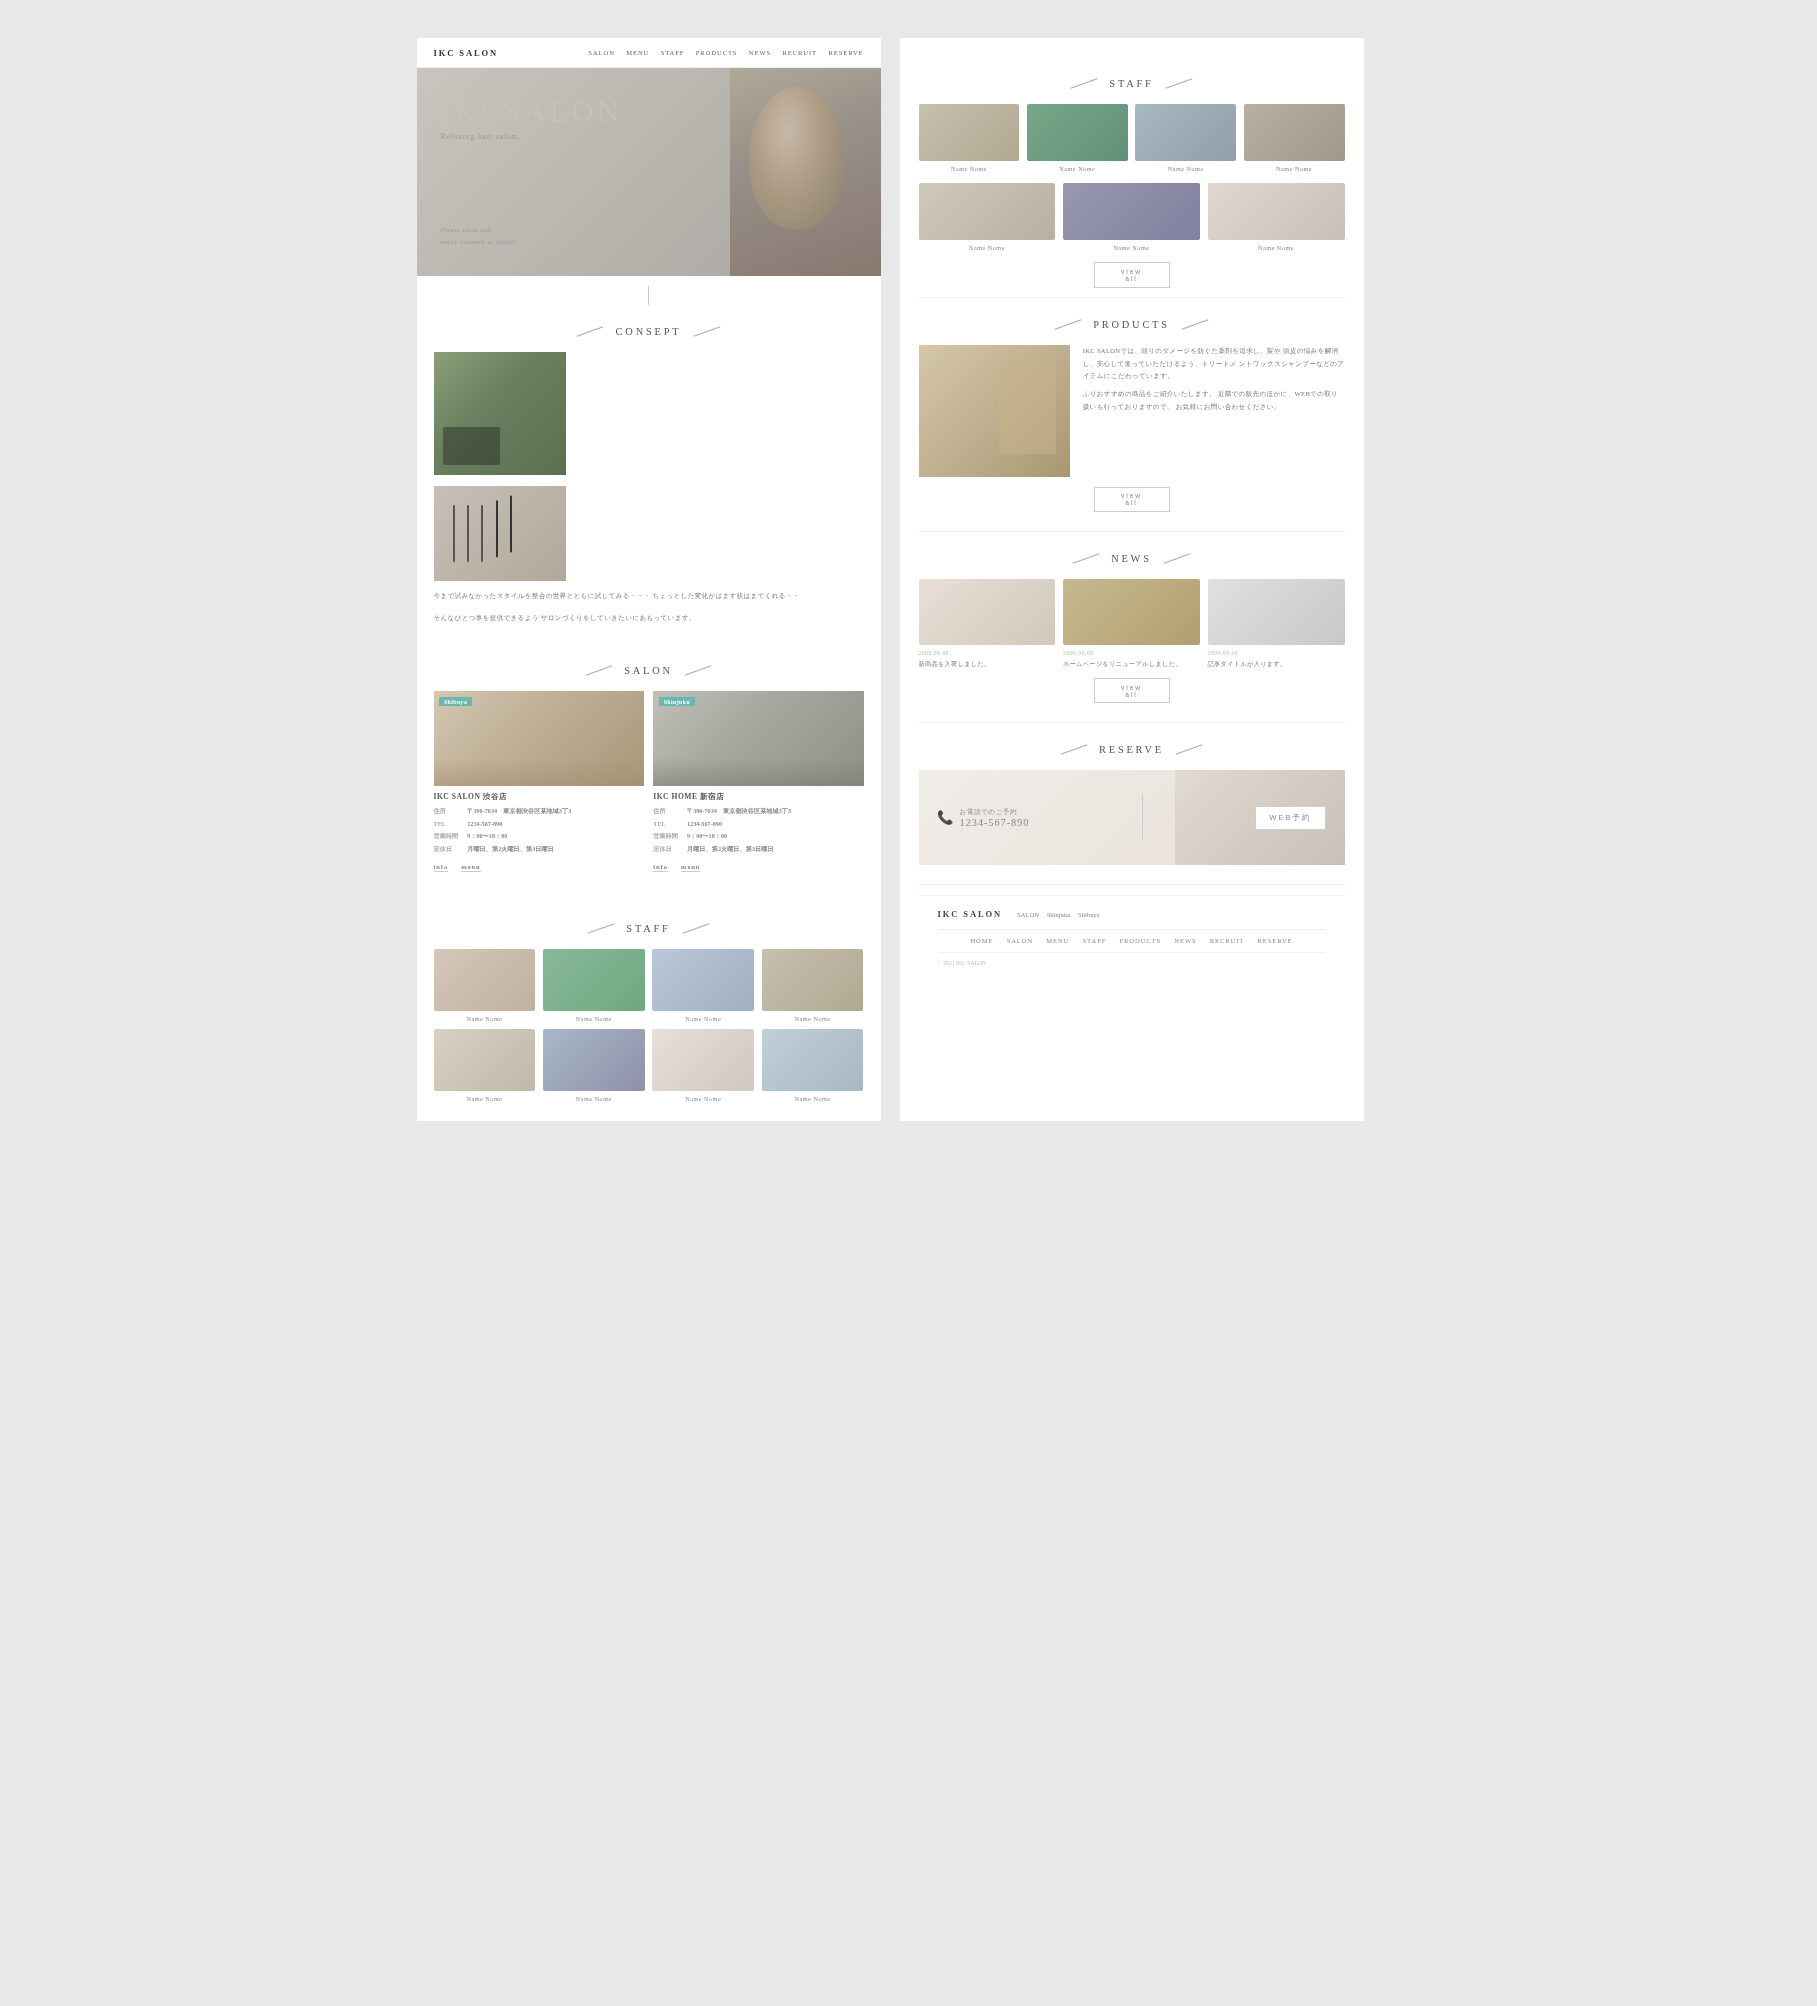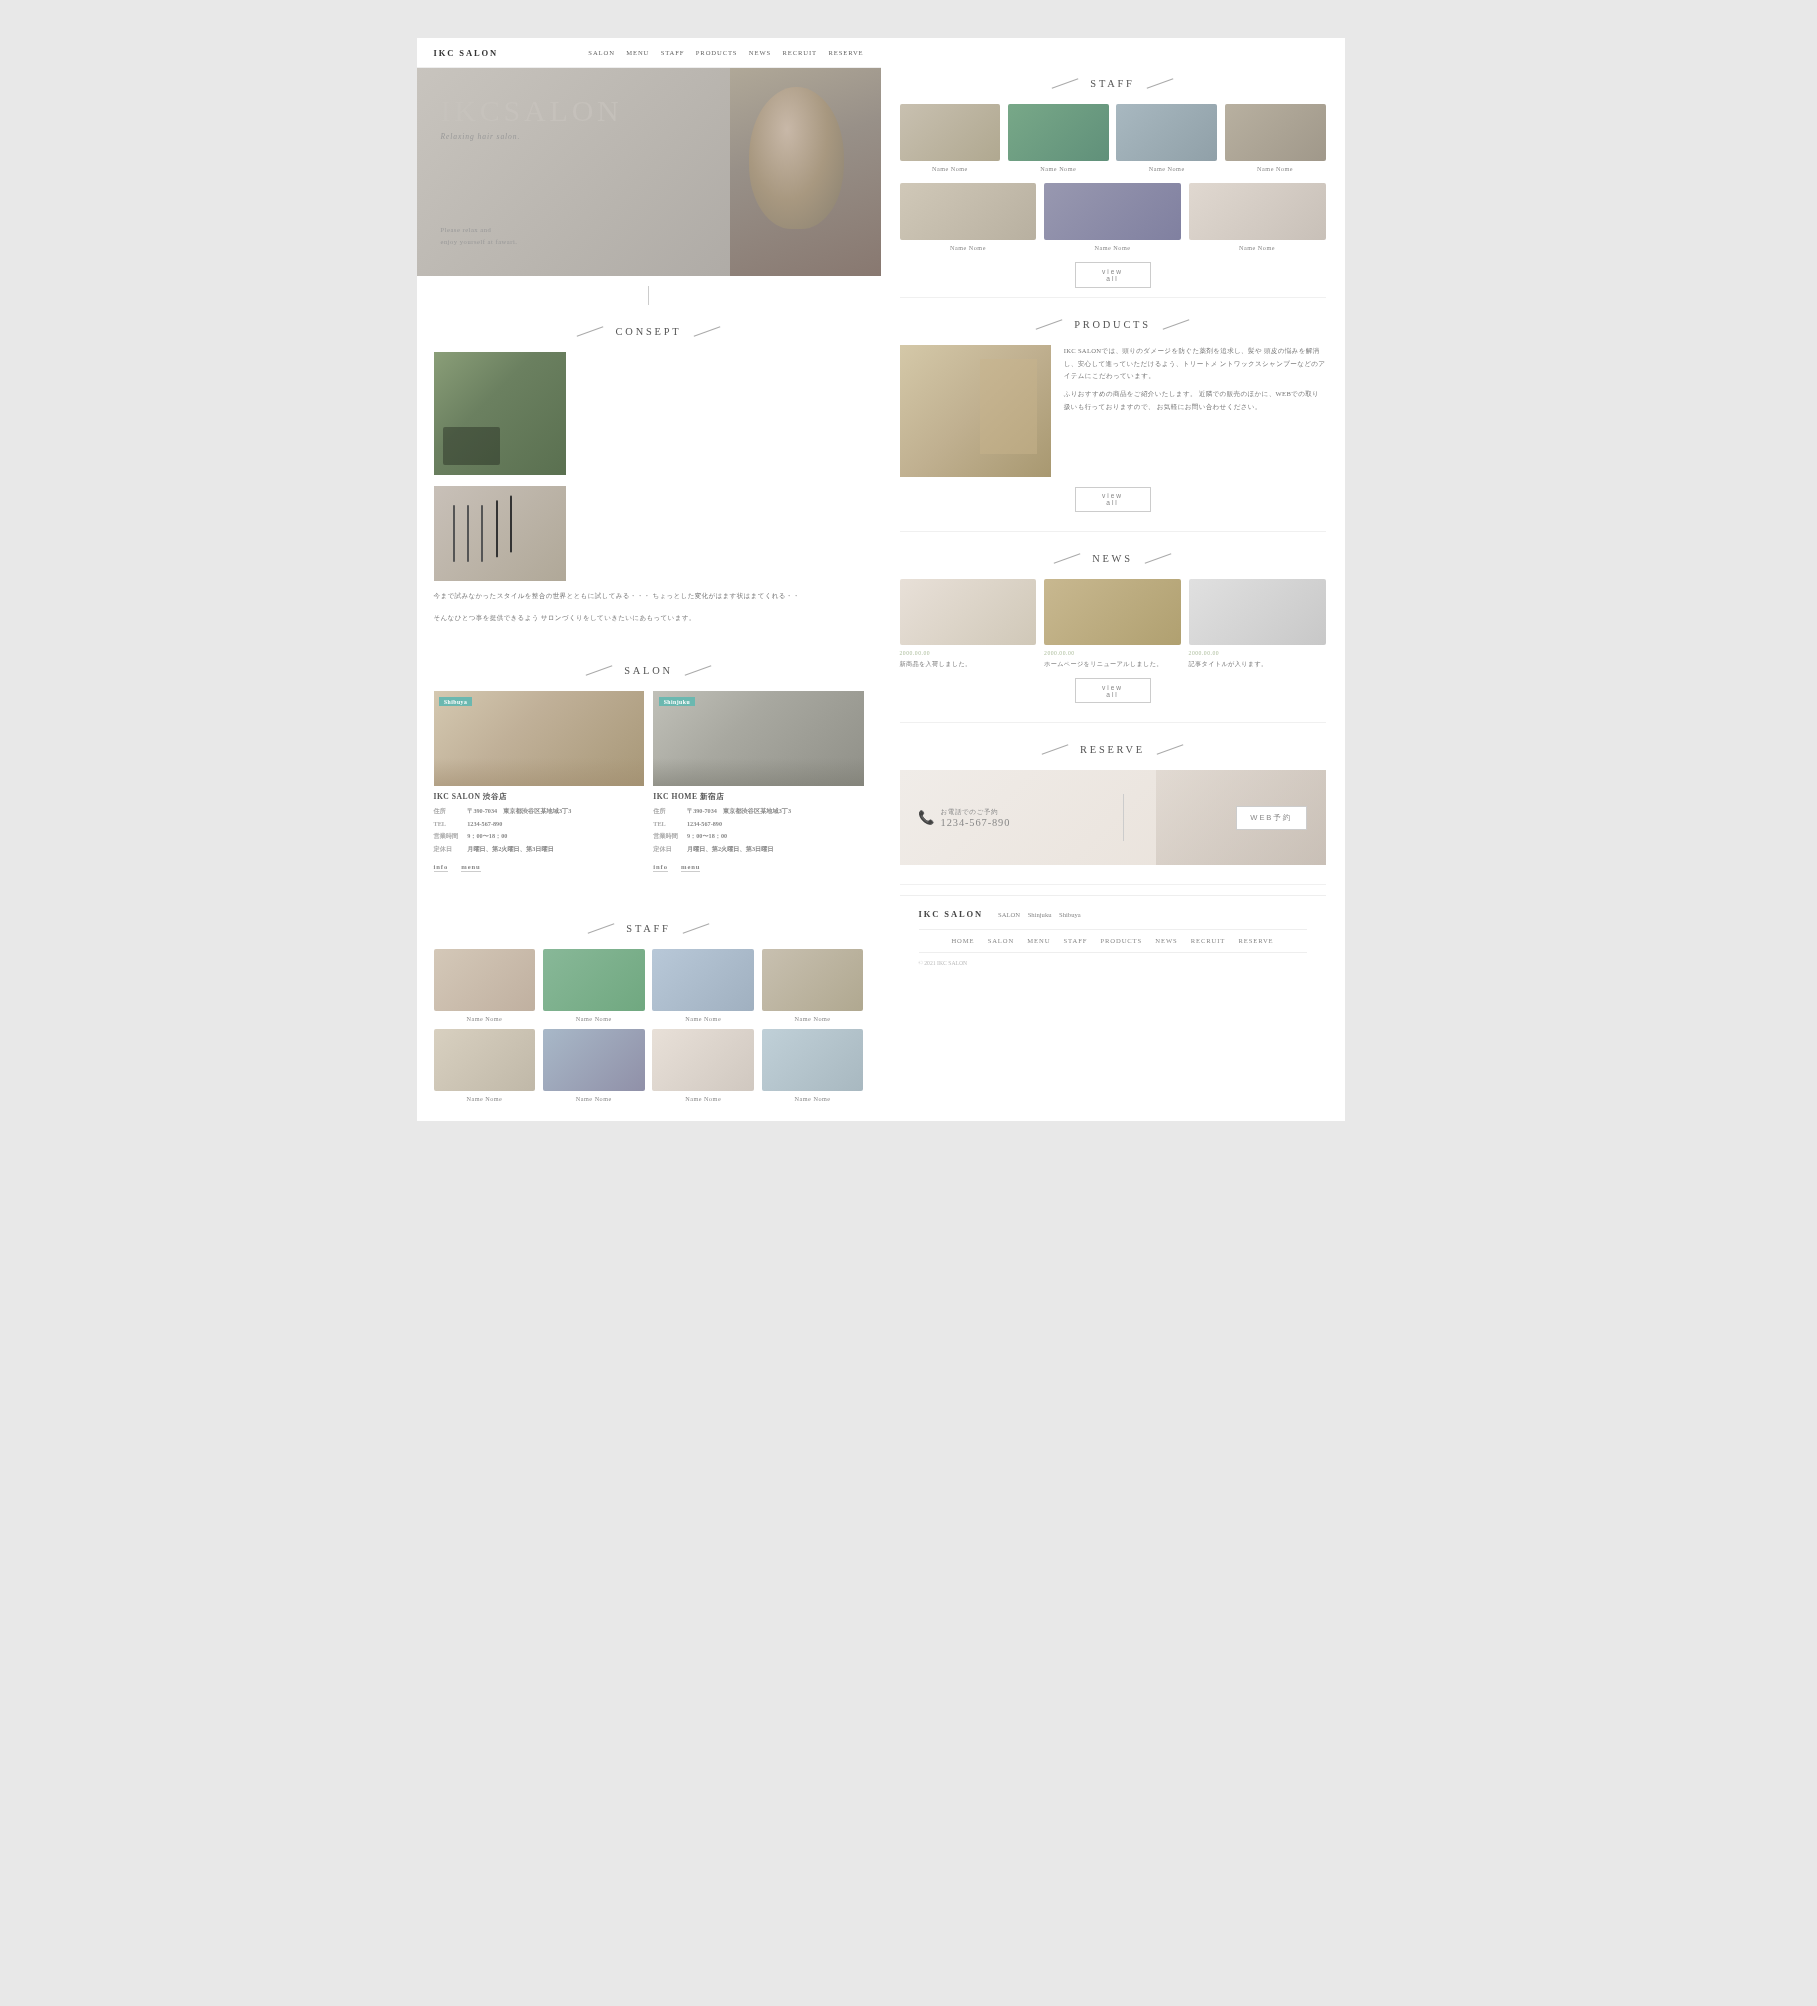--- a/index.html
+++ b/index.html
@@ -8,20 +8,21 @@
       font-family: 'Georgia', serif;
       display: flex;
       justify-content: center;
       align-items: flex-start;
       padding: 38px 19px;
       min-height: 2006px;
     }
 
     .page-wrapper {
       display: flex;
+      gap: 19px;
       max-width: 984px;
       width: 100%;
     }
 
     
     .left-panel {
       width: 464px;
       background: #fff;
       flex-shrink: 0;
     }
@@ -102,21 +103,20 @@
       font-weight: 300;
       letter-spacing: 3.8px;
       color: rgba(200,195,190,0.7);
       line-height: 1;
     }
     .hero-subtitle {
       font-size: 7.6px;
       color: #999;
       letter-spacing: 0.9px;
       margin-top: 5.7px;
-      font-style: italic;
     }
     .hero-desc {
       position: absolute;
       bottom: 28px;
       left: 24px;
       font-size: 6.6px;
       color: #999;
       line-height: 1.8;
       letter-spacing: 0.5px;
     }

